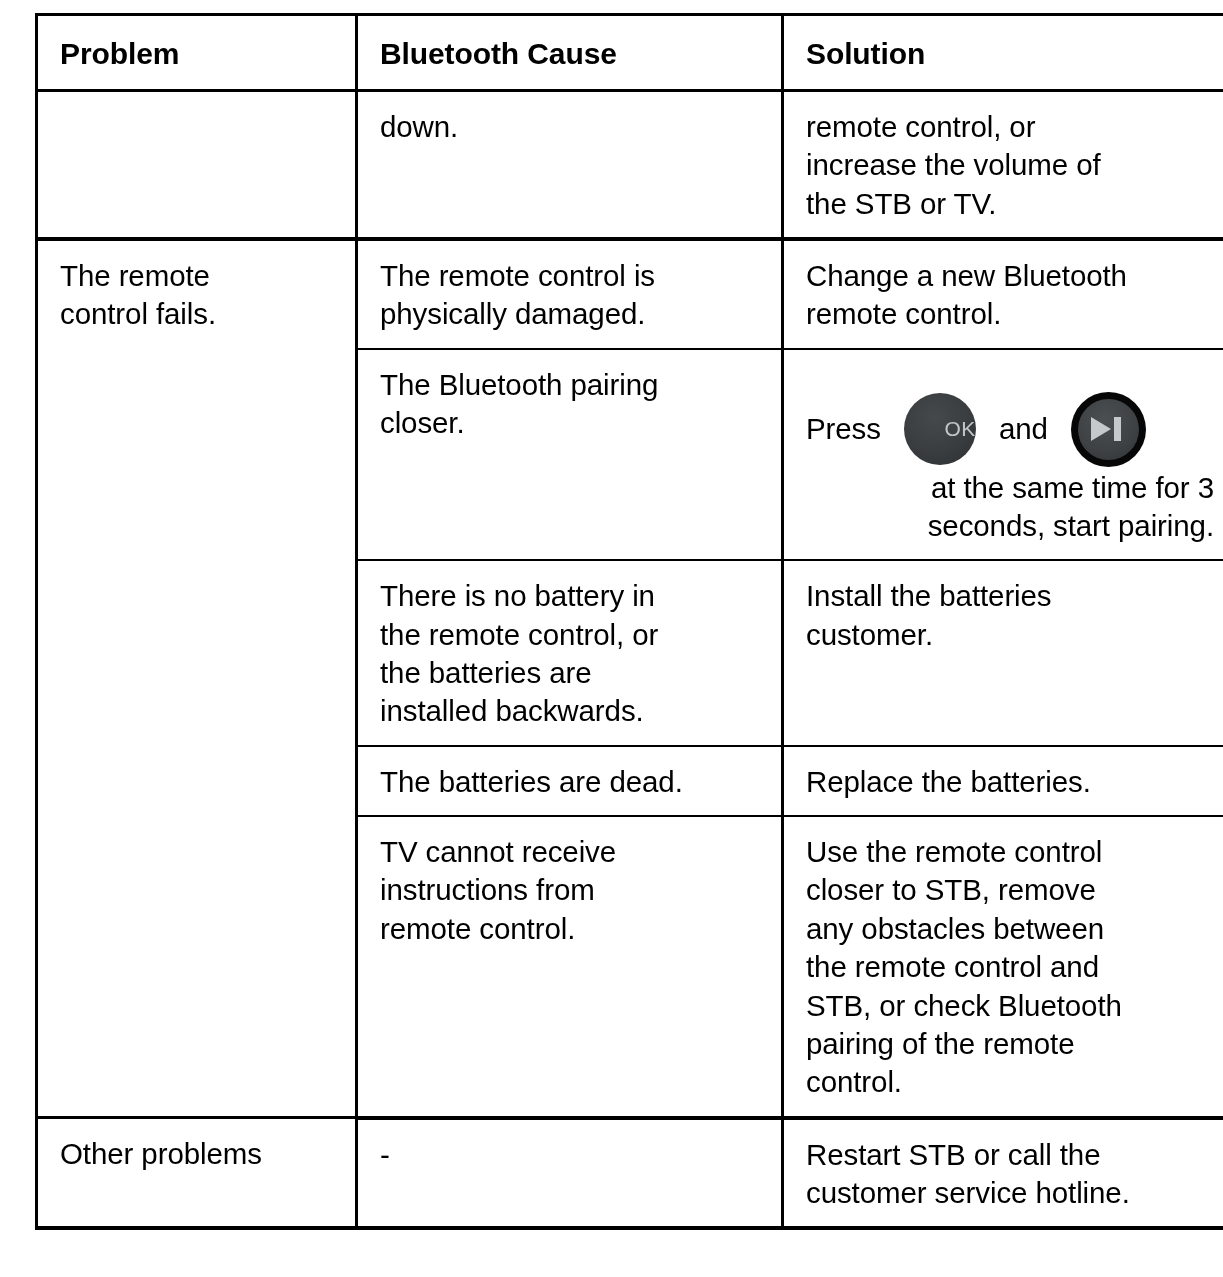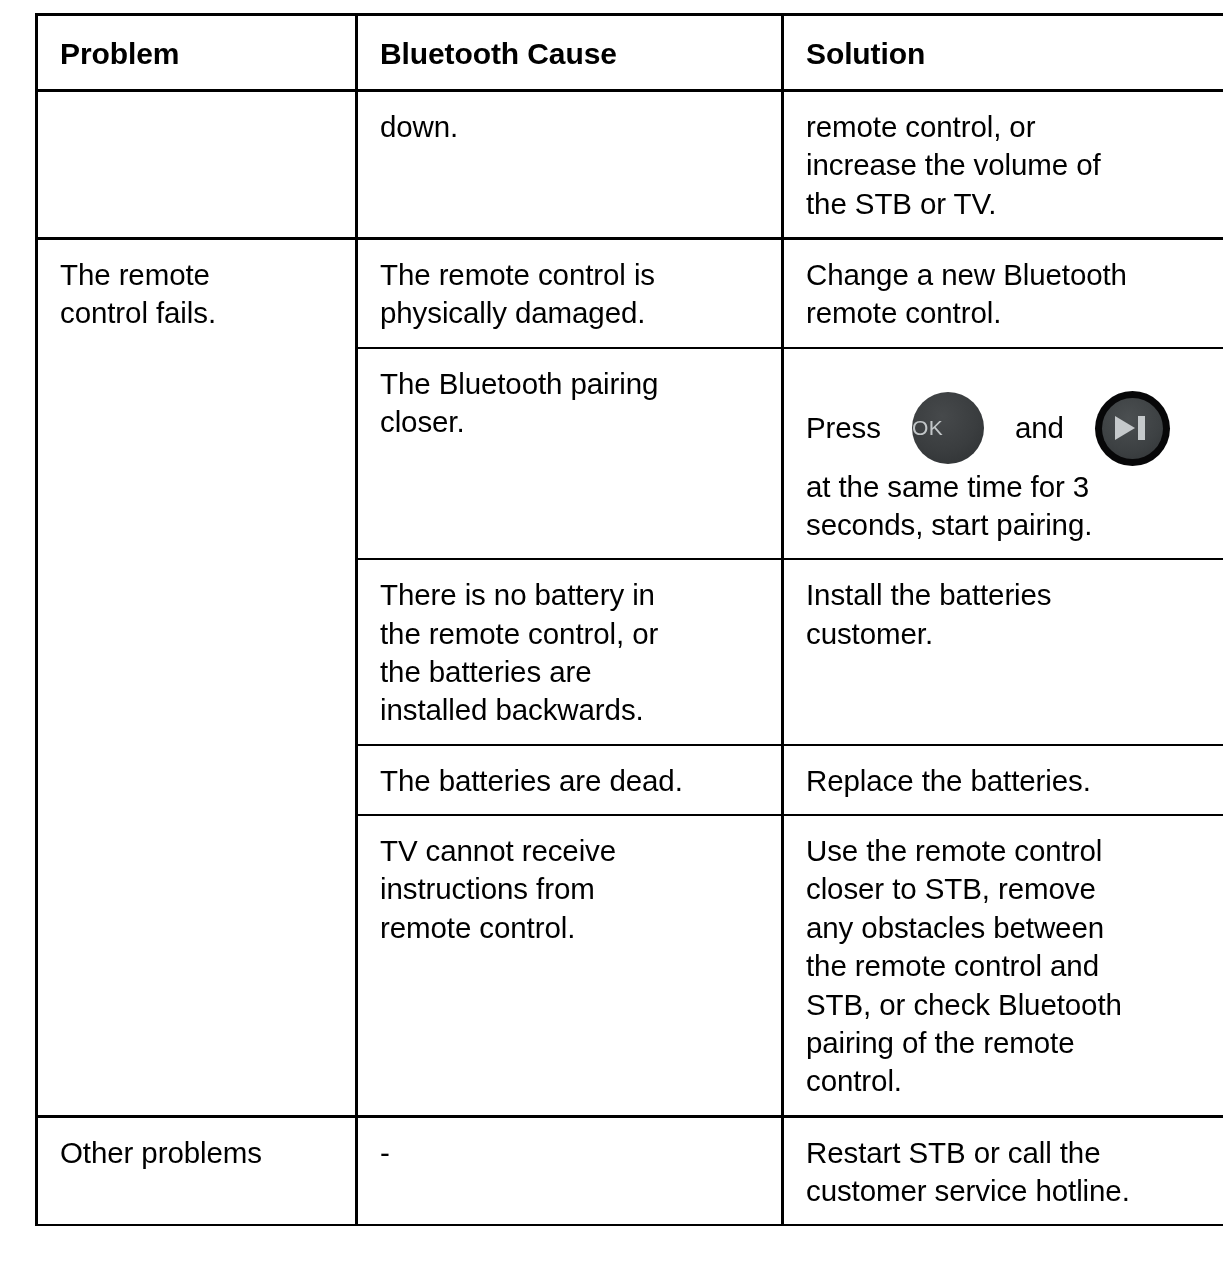--- a/index.html
+++ b/index.html
@@ -58,47 +58,47 @@
     font-weight: bold;
     font-size: 30px;
     padding-top: 18px;
     padding-bottom: 16px;
     border-top: 3px solid #000000;
     border-bottom: 3px solid #000000;
   }
 
   
   tr.row-top-thick > td { border-top: 3px solid #000000; }
-  tr.row-bottom-thick > td { border-bottom: 2px solid #000000; }
+  tr.row-bottom-thick > td { border-bottom: 4px solid #000000; }
 
   
   td.problem-span {
     padding-top: 20px;
     border-bottom: 3px solid #000000;
   }
 
   td.cell-empty { padding: 0; }
 
   .cell-text { display: block; white-space: pre-line; }
 
   
   .pairing-line {
     display: flex;
     align-items: center;
     flex-wrap: nowrap;
-    gap: 17px;
+    gap: 9px;
     margin-top: 26px;
   }
   .pairing-word { white-space: pre; }
-  .pairing-tail { display: block; margin-top: 2px; }
+  .pairing-tail { display: block; margin-top: 2px; text-align: right; }
 
   .btn-ok {
     display: inline-flex;
     align-items: center;
-    justify-content: flex-start;
+    justify-content: flex-end;
     width: 72px;
     height: 72px;
     min-width: 72px;
     border-radius: 50%;
     background: radial-gradient(circle at 42% 34%, #46494b 0%, #3a3d3f 55%, #2c2f31 100%);
     margin: 0 14px;
     vertical-align: middle;
   }
   .btn-ok-label {
     color: #c2c6c8;

